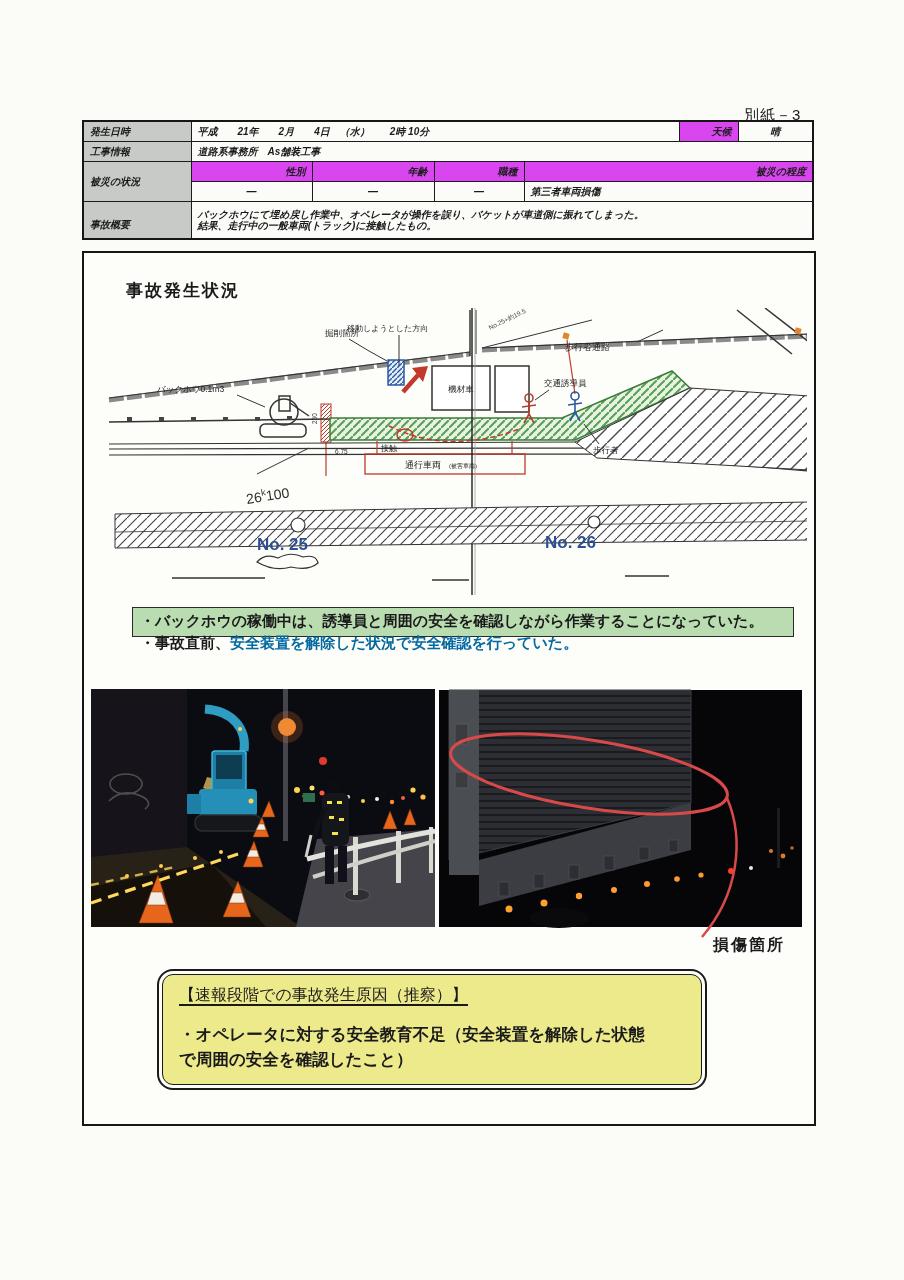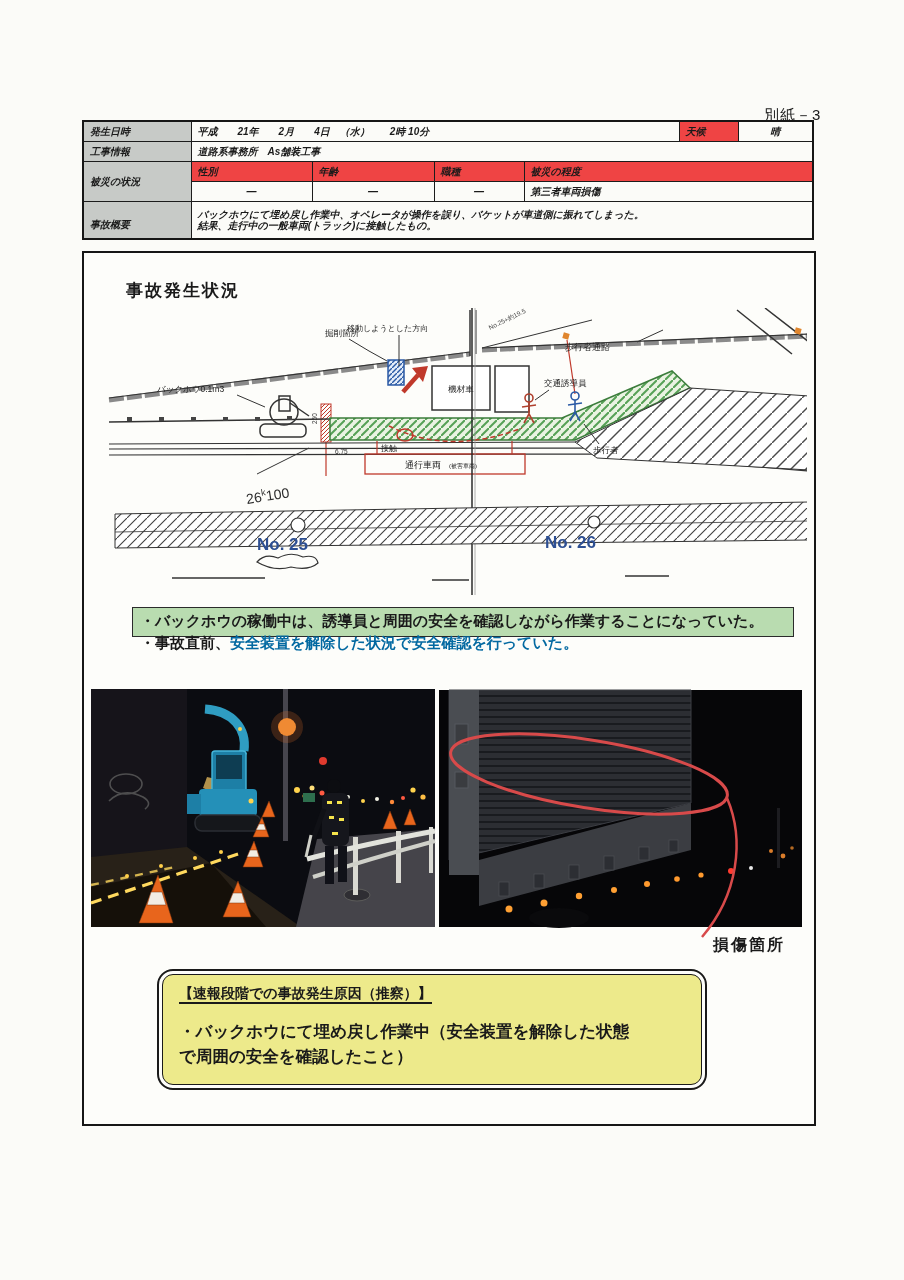--- a/index.html
+++ b/index.html
@@ -4,35 +4,35 @@
 <style>
   html,body{margin:0;padding:0;}
   body{
     width:904px;height:1280px;position:relative;overflow:hidden;
     background:#fbfbf8;
     font-family:"Liberation Sans","DejaVu Sans",sans-serif;
     color:#1a1a1a;
   }
   .abs{position:absolute;}
   
-  .page-tag{left:744px;top:106px;font-size:15px;letter-spacing:1px;font-weight:500;margin-left:20px;}
+  .page-tag{left:744px;top:106px;font-size:15px;letter-spacing:1px;font-weight:500;}
   
   table.report{
     position:absolute;left:82px;top:120px;width:730px;
     border-collapse:collapse;table-layout:fixed;
     font-size:10px;font-weight:600;font-style:italic;
   }
   table.report td{
     border:1.6px solid #1c1c1c;
     padding:0 6px;height:19px;line-height:1.15;
     overflow:hidden;white-space:nowrap;
   }
   table.report{border:2.5px solid #161616;}
   td.hdr{background:#c7cac7;text-align:left;}
-  td.hdrc{background:#ef4444;text-align:left;}
+  td.hdrc{background:#d946ef;text-align:right;}
   td.ctr{text-align:center;}
   td.summary-cell{white-space:normal;font-weight:600;line-height:1.25;padding:3px 7px;}
   
   .outer-box{
     left:82px;top:251px;width:730px;height:871px;
     border:2.5px solid #161616;background:#fdfdfa;
   }
   .sit-heading{left:42px;top:26px;font-size:17px;font-weight:700;letter-spacing:2px;}
   
   .findings{
@@ -52,21 +52,21 @@
   .cause-outer{
     left:73px;top:716px;width:550px;height:121px;
     border:2px solid #1a1a1a;border-radius:16px;
     padding:3px;box-sizing:border-box;background:#fdfdfa;
   }
   .cause-inner{
     width:100%;height:100%;box-sizing:border-box;
     border:1.6px solid #1a1a1a;border-radius:11px;
     background:#edea8b;padding:10px 16px;
   }
-  .cause-title{font-size:14px;font-weight:700;}
+  .cause-title{font-size:16px;font-weight:400;}
   .cause-title span{border-bottom:2px solid #1a1a1a;padding-bottom:1px;}
   .cause-body{margin-top:16px;font-size:16.5px;font-weight:700;line-height:25px;}
   .diagram{left:13px;top:55px;}
 </style>
 </head>
 <body>
 
 <div class="abs page-tag">別紙－3</div>
 
 <table class="report">
@@ -412,19 +412,19 @@
       </g>
     </svg>
   </div>
 
   <div class="abs damage-caption">損傷箇所</div>
 
   <div class="abs cause-outer">
     <div class="cause-inner">
       <div class="cause-title"><span>【速報段階での事故発生原因（推察）】</span></div>
       <div class="cause-body">
-        <div>・バックホウにて埋め戻し作業中（安全装置を解除した状態</div>
+        <div>・オペレータに対する安全教育不足（安全装置を解除した状態</div>
         <div>で周囲の安全を確認したこと）</div>
       </div>
     </div>
   </div>
 
 </div>
 
 </body></html>

